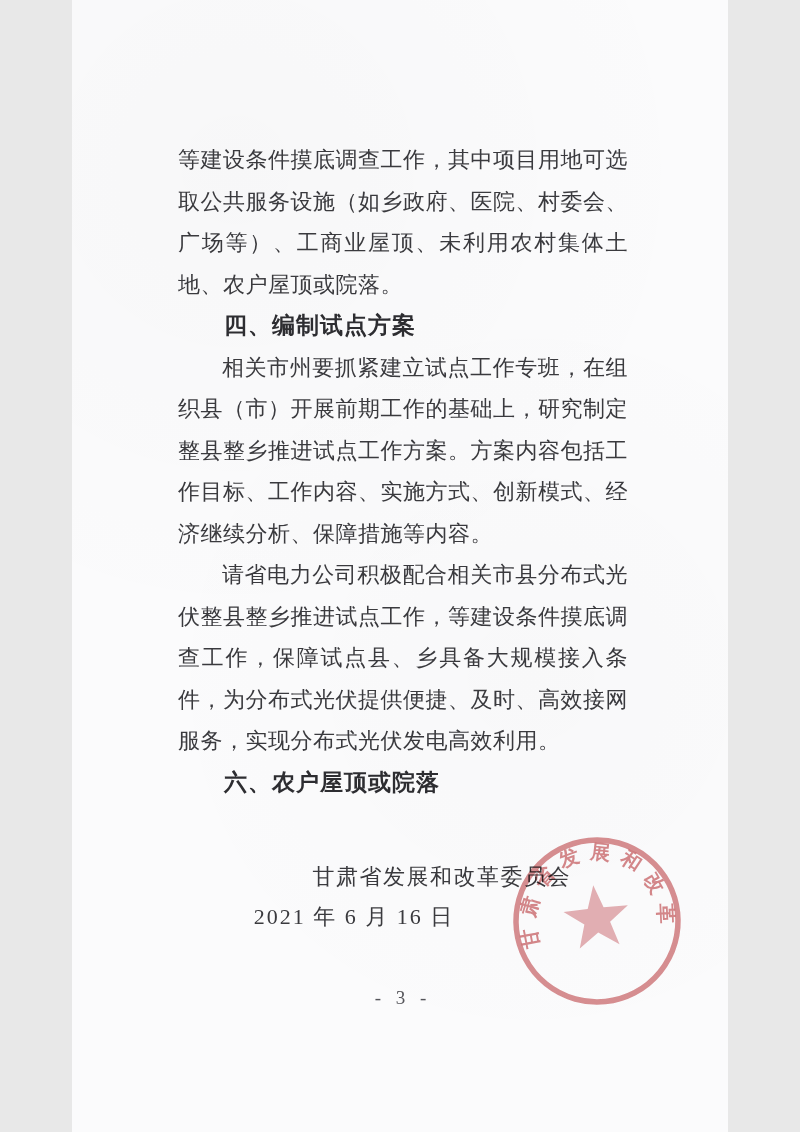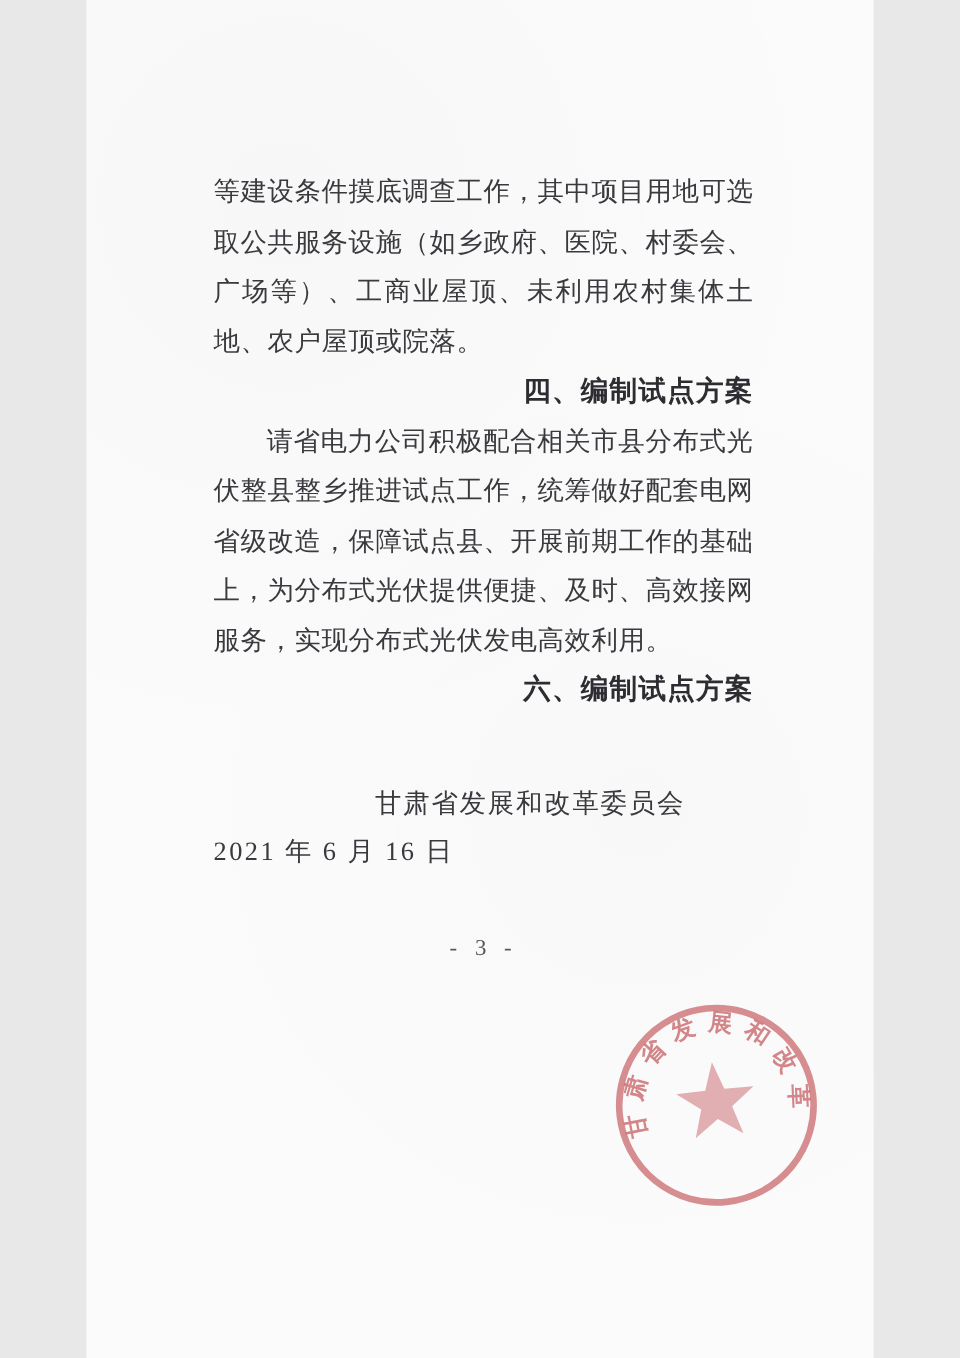--- a/index.html
+++ b/index.html
@@ -26,33 +26,33 @@
   .indent{text-indent:2em;}
   .sec-heading{
     font-family:"Liberation Sans", sans-serif;
     font-weight:700;
     font-size:23px;
     line-height:41.5px;
     margin:0;
     text-indent:2em;
     color:#2d2d31;
     letter-spacing:1px;
-    text-align:right;
+    text-align:left;
   }
   .sig-block{margin-top:54px;}
   .sig-org{
     text-align:right;
     padding-right:57px;
     font-size:22px;
     line-height:40px;
     letter-spacing:1.5px;
     color:#3a3a3e;
   }
   .sig-date{
-    text-align:left;
+    text-align:center;
     padding-right:98px;
     font-size:22px;
     line-height:40px;
     letter-spacing:2px;
     color:#3a3a3e;
   }
   .page-number{
     text-align:center;
     margin-top:50px;
     font-size:19px;
@@ -78,24 +78,25 @@
 </style>
 </head>
 <body>
 
 <div class="page">
   <div class="content">
 
     <p class="body-par">等建设条件摸底调查工作，其中项目用地可选取公共服务设施（如乡政府、医院、村委会、广场等）、工商业屋顶、未利用农村集体土地、农户屋顶或院落。</p>
 
     <h2 class="sec-heading">四、编制试点方案</h2>
+    <p class="body-par indent">相关市州要抓紧建立试点工作专班，在组织县（市）开展前期工作的基础上，研究制定整县整乡推进试点工作方案。方案内容包括工作目标、工作内容、实施方式、创新模式、经济继续分析、保障措施等内容。</p>
 
-    <p class="body-par indent">请省电力公司积极配合相关市县分布式光伏整县整乡推进试点工作，统筹做好配套电网省级改造，保障试点县、开展前期工作的基础上，为分布式光伏提供便捷、及时、高效接网服务，实现分布式光伏发电高效利用。</p>
+    <p class="body-par indent">请省电力公司积极配合相关市县分布式光伏整县整乡推进试点工作，等建设条件摸底调查工作，保障试点县、乡具备大规模接入条件，为分布式光伏提供便捷、及时、高效接网服务，实现分布式光伏发电高效利用。</p>
 
-    <h2 class="sec-heading">六、编制试点方案</h2>
+    <h2 class="sec-heading">六、农户屋顶或院落</h2>
 
     <div class="sig-block">
       <div class="sig-org">甘肃省发展和改革委员会</div>
       <div class="sig-date">2021 年 6 月 16 日</div>
     </div>
 
     <div class="page-number">- 3 -</div>
   </div>
 
   <svg class="seal" viewBox="0 0 190 190" xmlns="http://www.w3.org/2000/svg">

